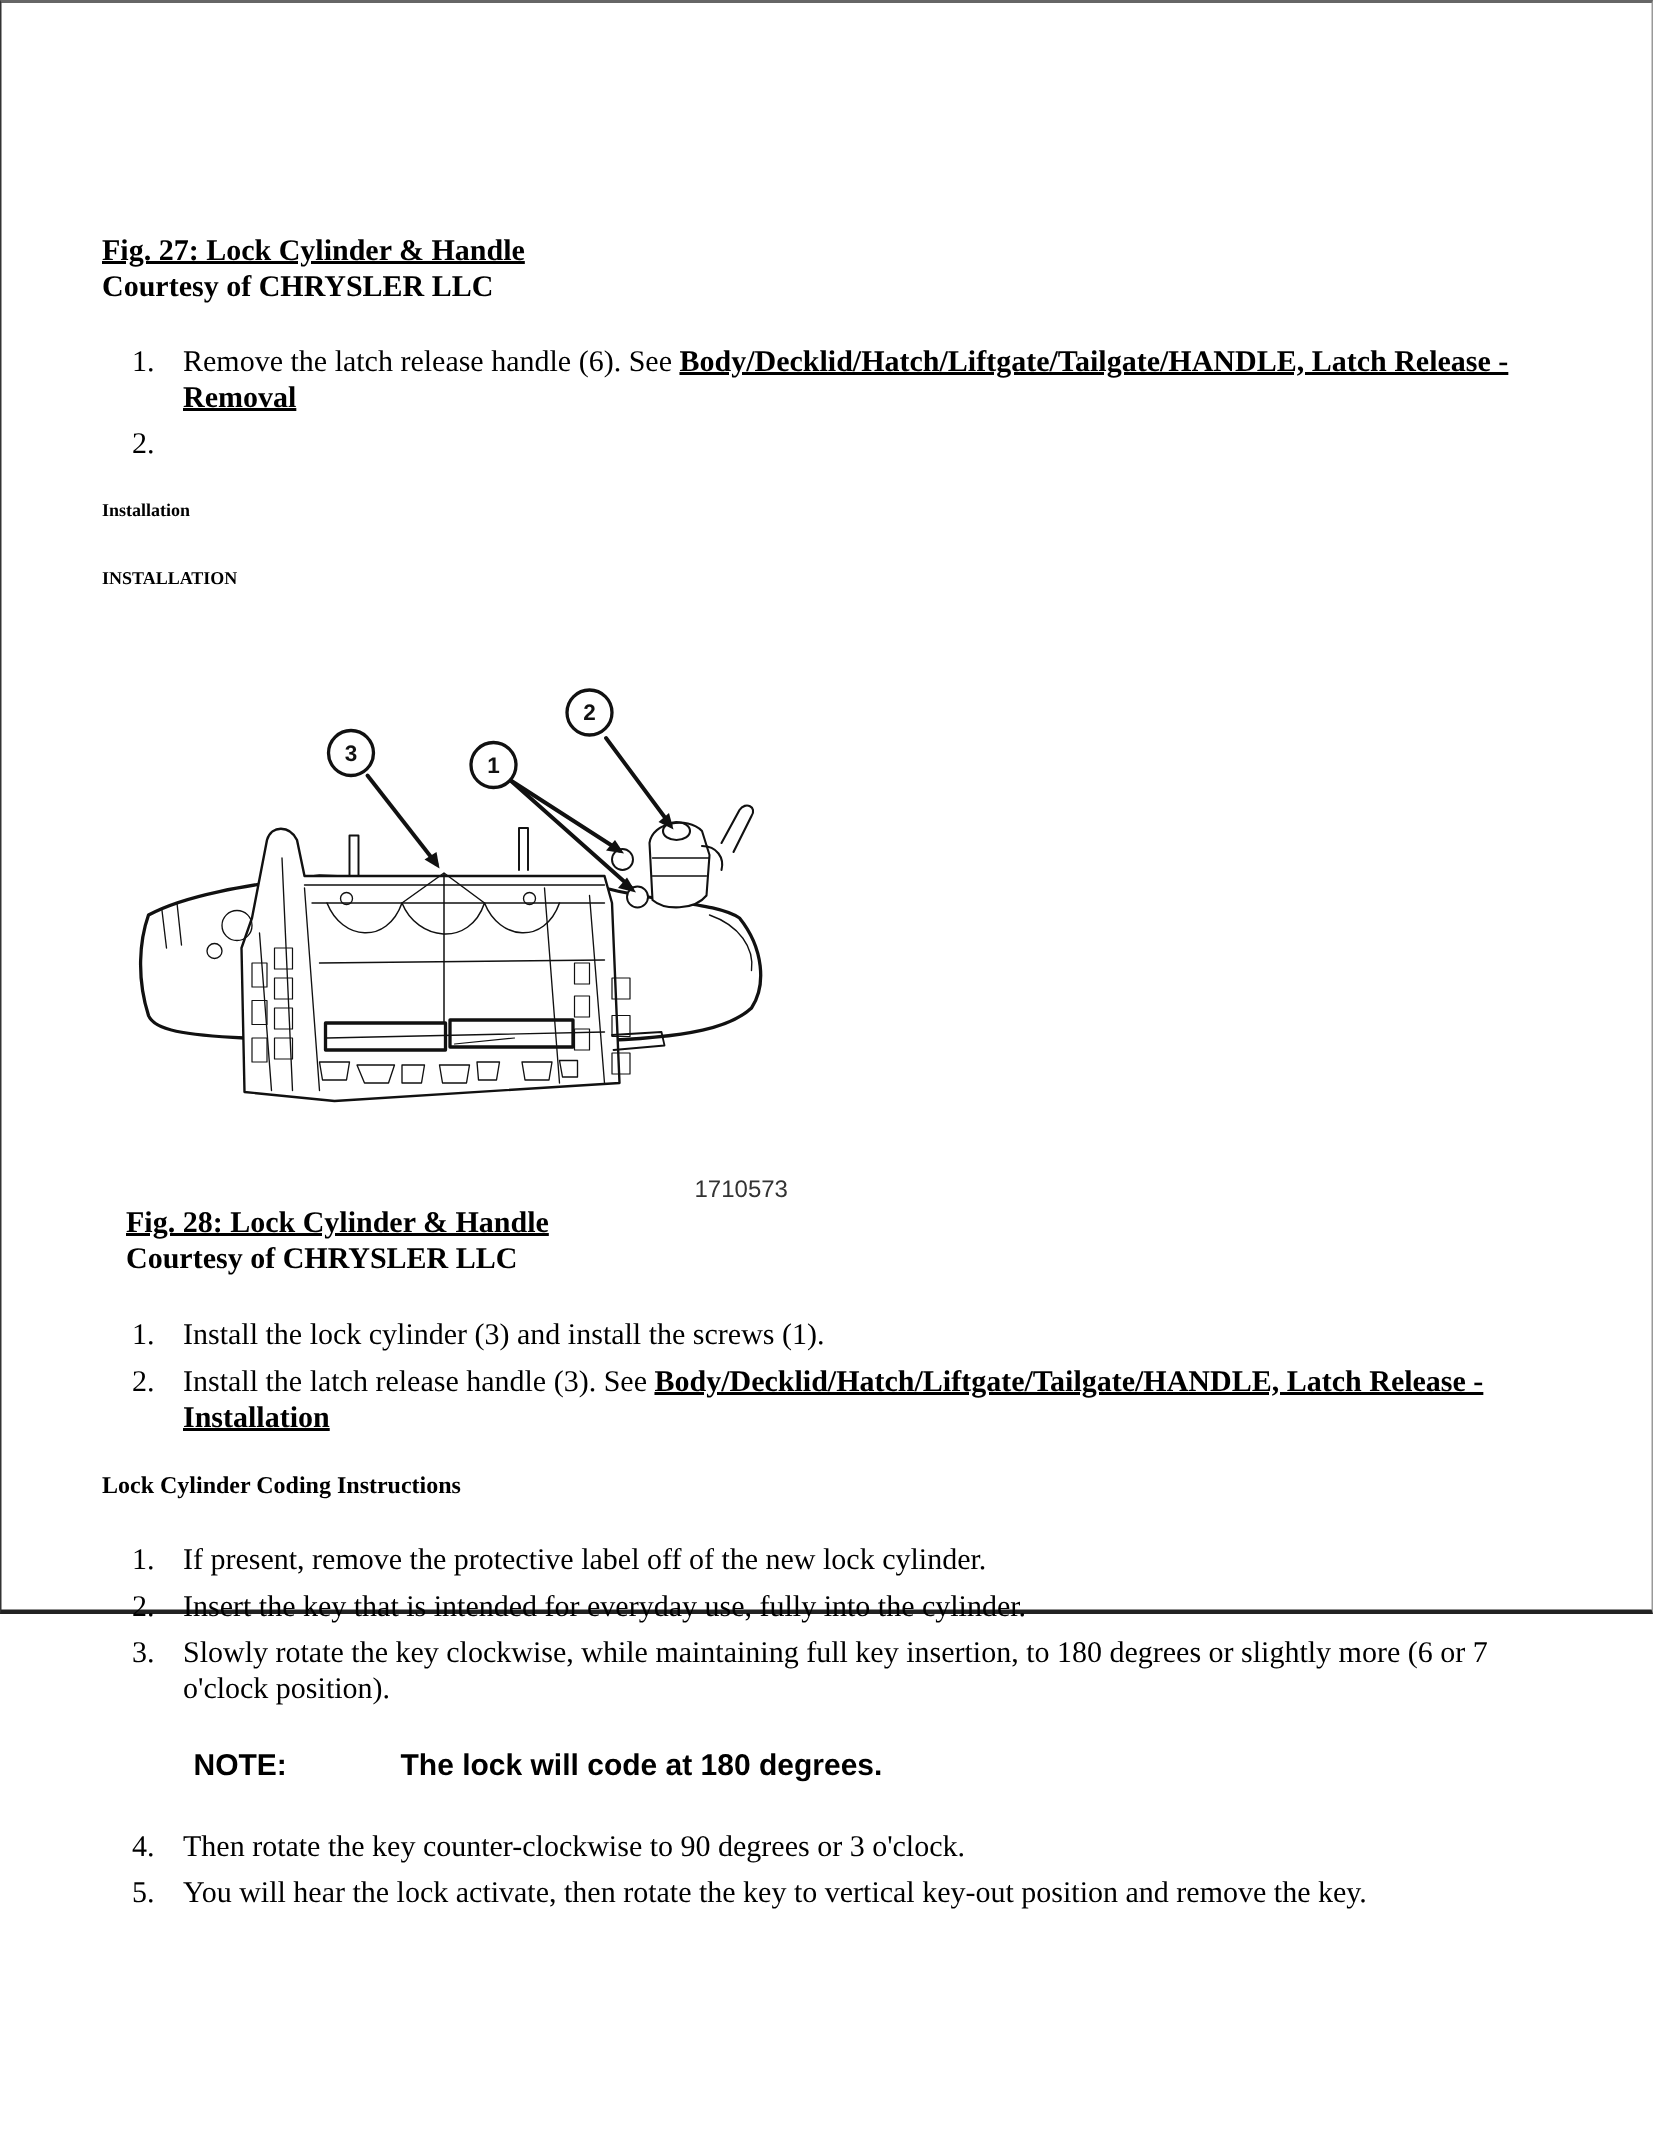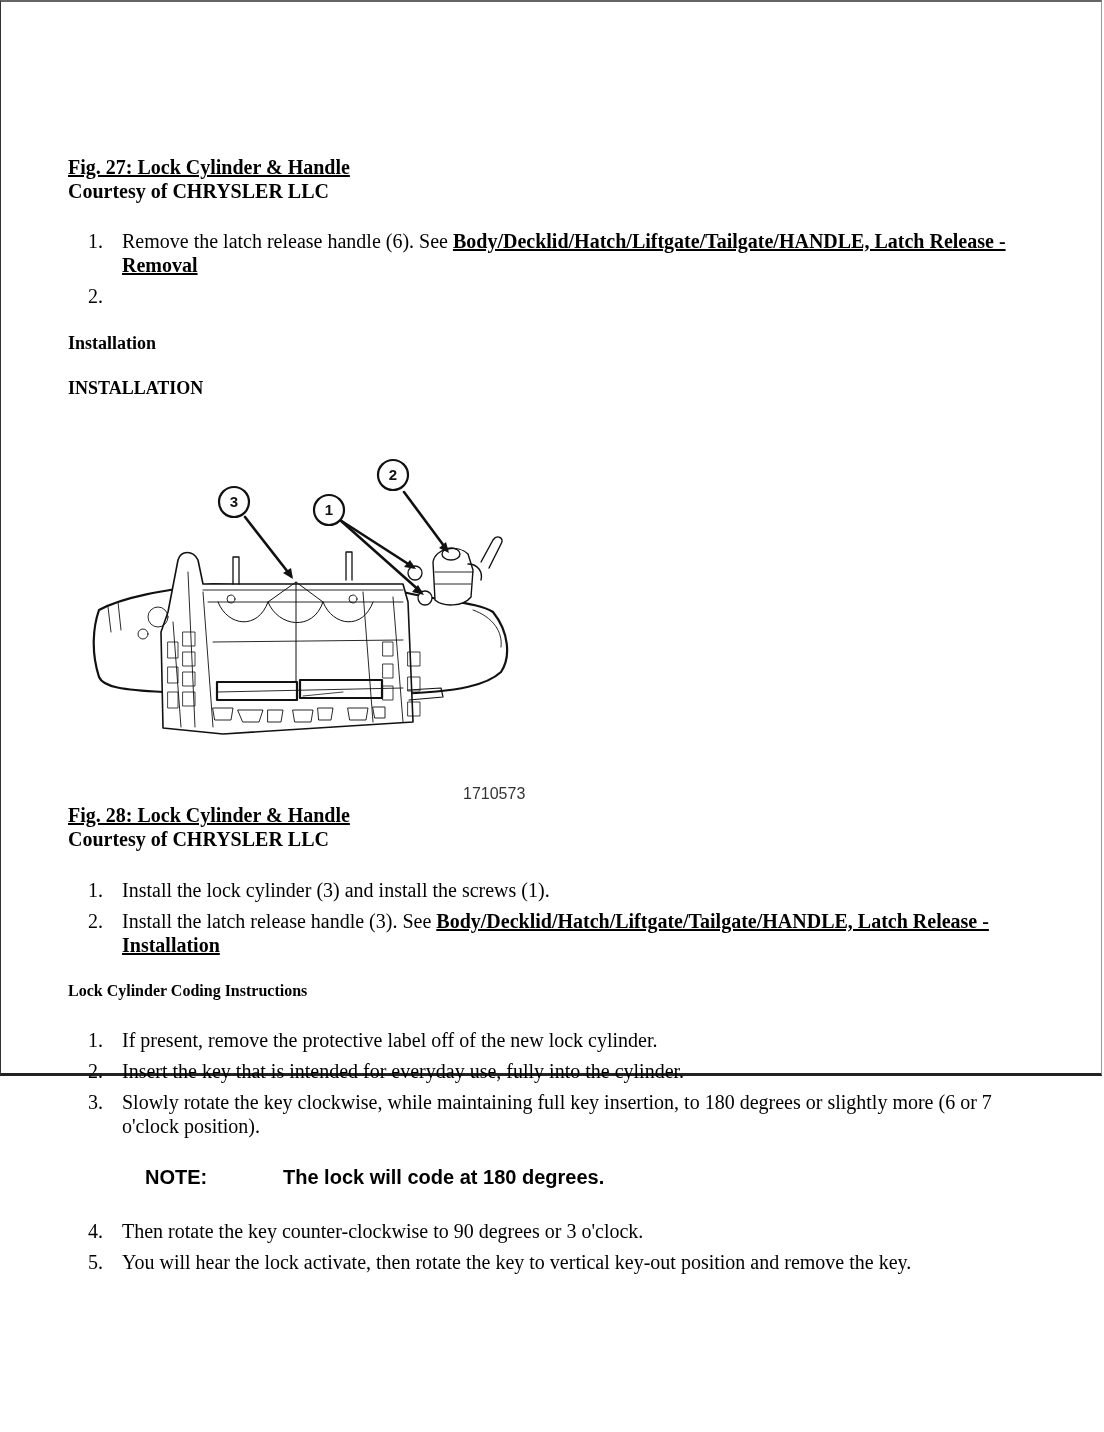--- a/index.html
+++ b/index.html
@@ -17,21 +17,21 @@
   .abs { position: absolute; }
   .caption { left: 67px; font-size: 20px; font-weight: bold; line-height: 24px; }
   .caption .fig { text-decoration: underline; }
   ol.steps {
     position: absolute; left: 67px; margin: 0; padding: 0; list-style: none;
     font-size: 20px; line-height: 24px; width: 970px;
   }
   ol.steps li { position: relative; padding-left: 54px; margin-bottom: 7px; }
   ol.steps li .num { position: absolute; left: 20px; width: 28px; text-align: left; }
   a.link { color: #000; font-weight: bold; text-decoration: underline; }
-  .subhead { left: 67px; font-size: 18px; font-weight: bold; }
+  .subhead { left: 67px; font-size: 12px; font-weight: bold; }
   .note {
     left: 128px; font-family: "Liberation Sans", sans-serif; font-weight: bold; font-size: 20px;
   }
   .note .lbl { display: inline-block; width: 138px; }
   .figure { left: 62px; top: 450px; width: 480px; height: 300px; }
   .figid { left: 462px; top: 783px; font-family: "Liberation Sans", sans-serif; font-size: 16px; color: #333; }
 </style>
 </head>
 <body>
 
@@ -141,21 +141,21 @@
       <circle cx="330" cy="23" r="15" stroke-width="2.2" fill="#fff"></circle>
     </g>
     <g font-family="Liberation Sans, sans-serif" font-weight="bold" font-size="15" text-anchor="middle" fill="#111">
       <text x="171" y="55">3</text>
       <text x="266" y="63">1</text>
       <text x="330" y="28">2</text>
     </g>
   </svg>
   <div class="abs figid">1710573</div>
 
-  <div class="abs caption" style="top:801px;">
+  <div class="abs caption" style="top:801px;margin-left:16px;">
     <div class="fig">Fig. 28: Lock Cylinder &amp; Handle</div>
     <div>Courtesy of CHRYSLER LLC</div>
   </div>
 
   <ol class="steps" style="top:876px;">
     <li>
       <span class="num">1.</span>
       <span>Install the lock cylinder (3) and install the screws (1).</span>
     </li>
     <li>
@@ -174,21 +174,21 @@
     <li>
       <span class="num">2.</span>
       <span>Insert the key that is intended for everyday use, fully into the cylinder.</span>
     </li>
     <li>
       <span class="num">3.</span>
       <span>Slowly rotate the key clockwise, while maintaining full key insertion, to 180 degrees or slightly more (6 or 7 o'clock position).</span>
     </li>
   </ol>
 
-  <div class="abs note" style="top:1164px;margin-left:16px;">
+  <div class="abs note" style="top:1164px;">
     <span class="lbl">NOTE:</span><span>The lock will code at 180 degrees.</span>
   </div>
 
   <ol class="steps" style="top:1217px;">
     <li>
       <span class="num">4.</span>
       <span>Then rotate the key counter-clockwise to 90 degrees or 3 o'clock.</span>
     </li>
     <li>
       <span class="num">5.</span>

